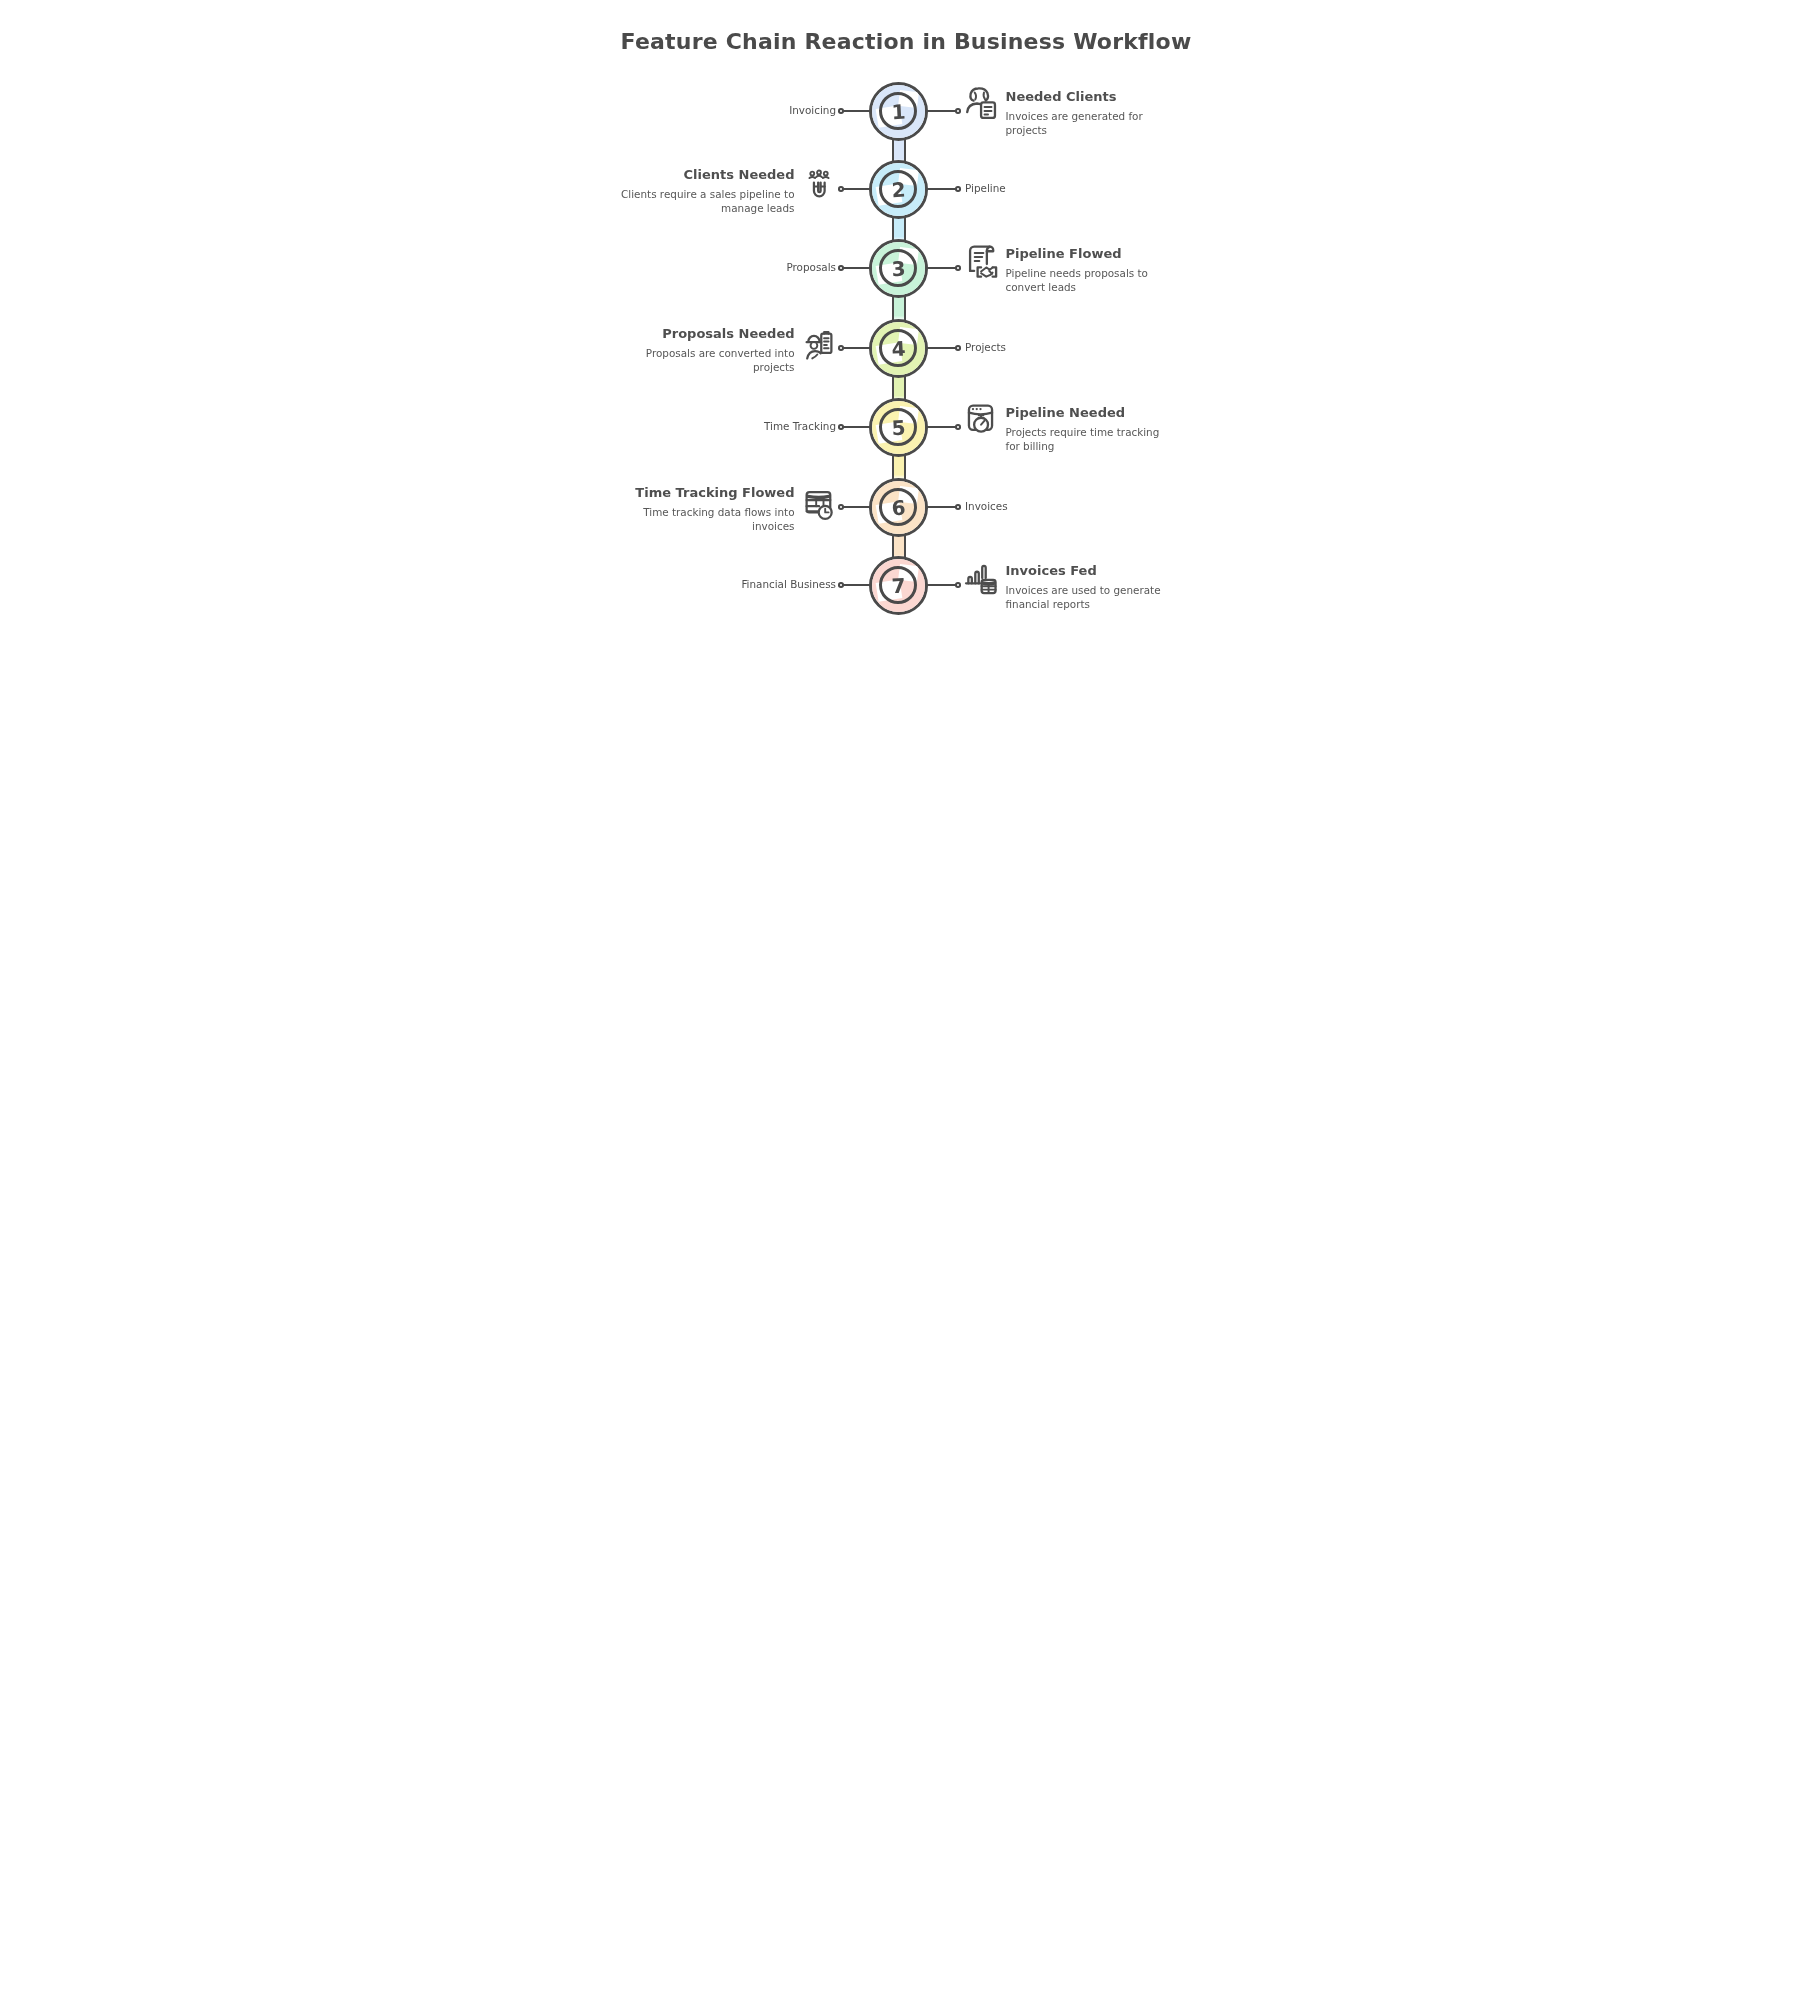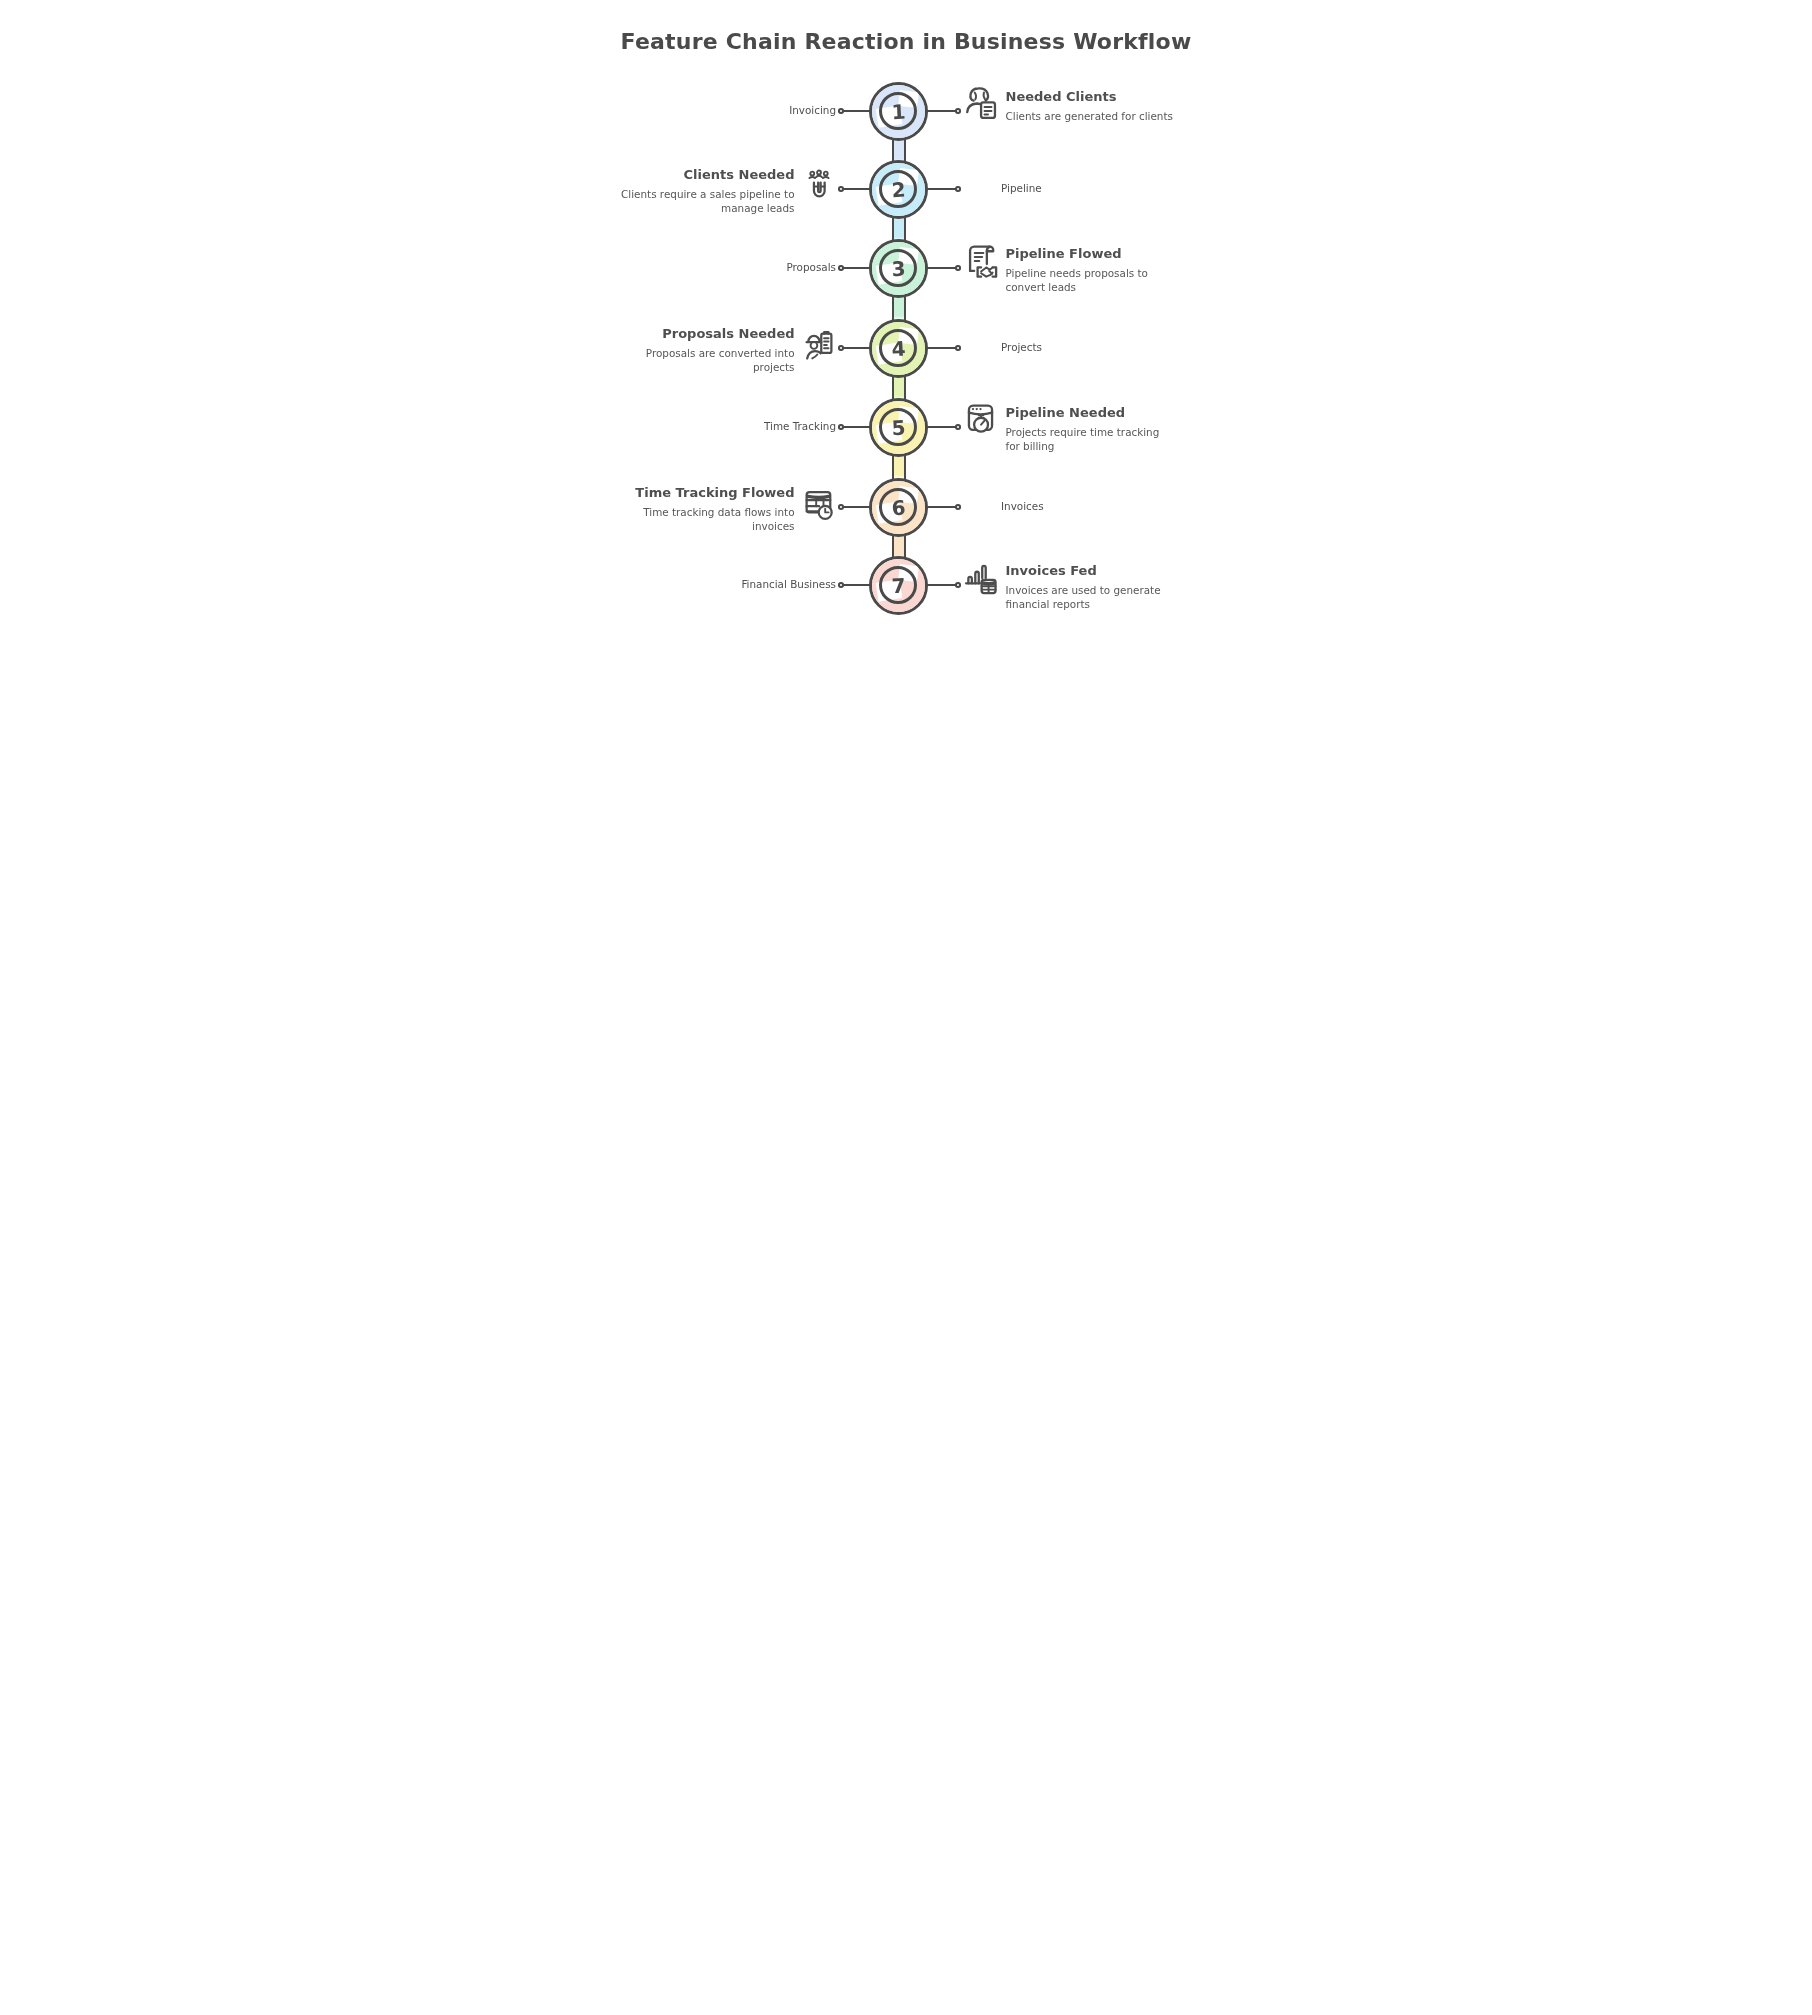--- a/index.html
+++ b/index.html
@@ -73,21 +73,21 @@
     z-index:0;
   }
   .cdot.left{left:234px;}
   .cdot.right{left:351px;}
 
   .side-label{
     position:absolute;top:calc(var(--y) - 7.5px);
     font-size:10.4px;color:var(--text);white-space:nowrap;
   }
   .side-label.left{right:372px;text-align:right;}
-  .side-label.right{left:361px;margin-left:36px;}
+  .side-label.right{left:361px;}
 
   .card{position:absolute;display:flex;gap:6.5px;}
   .card.right{left:358px;top:calc(var(--y) - 22px);}
   .card.left{right:371px;top:calc(var(--y) - 22px);justify-content:center;}
   .card .icon{flex:0 0 auto;width:37px;height:37px;}
   .card.right .icon{margin-top:-4.5px;}
   .card.left .icon{width:36px;margin-top:1px;order:2;}
   .card.left .txt{order:1;text-align:right;}
   .card .title{font-size:13px;font-weight:700;color:var(--text);line-height:1.2;white-space:nowrap;}
   .card .desc{margin-top:5.5px;font-size:10.4px;color:var(--text2);line-height:1.33;}
@@ -126,21 +126,21 @@
         <svg viewBox="0 0 64 64">
           <path d="M20 27 Q13 25 15 15 Q18 6 28 6 Q40 5 44 14 Q47 23 41 27"></path>
           <path d="M9 47 Q10 33 26 32 Q33 32 37 36"></path>
           <path class="thin" d="M22 13 Q26 18 23 25 M38 13 Q36 19 40 25"></path>
           <rect class="fw" x="33" y="30" width="24" height="27" rx="4"></rect>
           <path class="thin" d="M39 38 h12 M39 45 h12 M39 51 h6"></path>
         </svg>
       </span>
       <div class="txt">
         <div class="title">Needed Clients</div>
-        <div class="desc">Clients are generated for clients</div>
+        <div class="desc">Invoices are generated for projects</div>
       </div>
     </div>
   </div>
 
   <div class="step" style="--c: #c7ecf9;">
     <div class="tube"></div>
     <div class="h-line left"></div>
     <div class="h-line right"></div>
     <div class="cdot left"></div>
     <div class="cdot right"></div>

